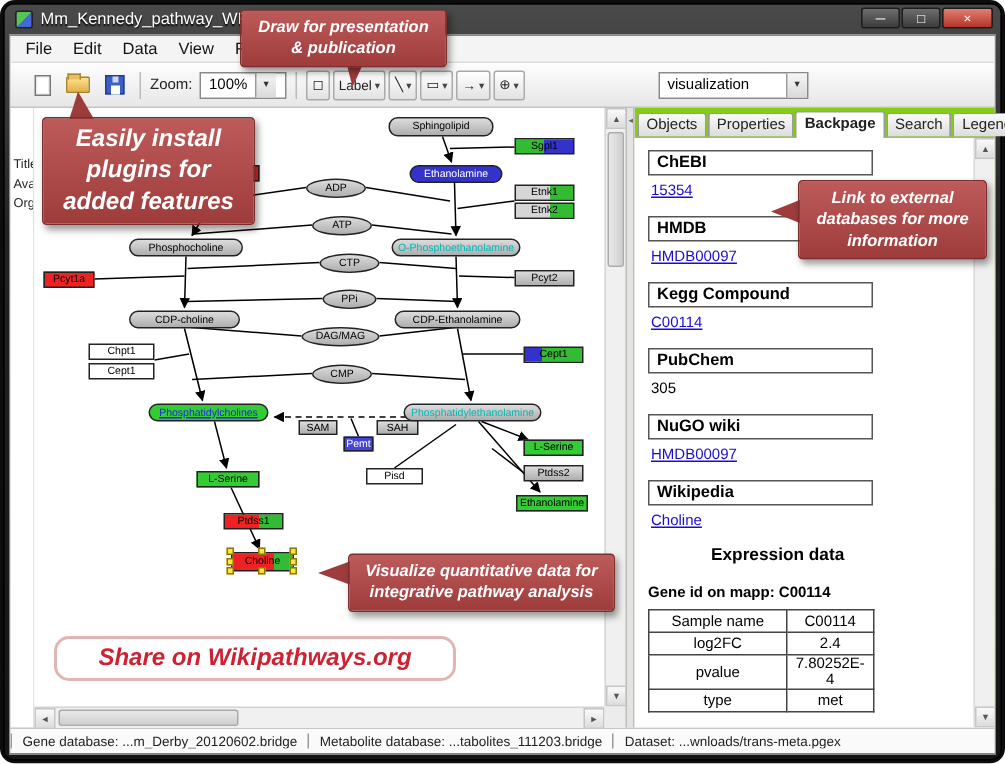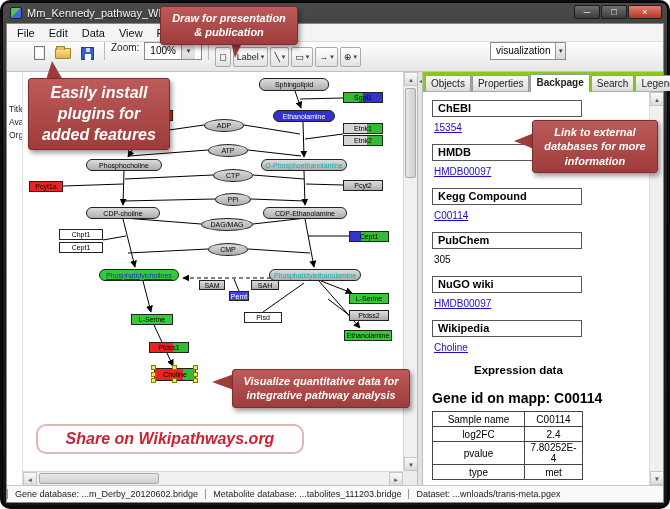--- a/index.html
+++ b/index.html
@@ -15,35 +15,35 @@
   .title-text { white-space:nowrap; overflow:hidden; text-shadow:0 1px 1px #000; }
   .win-btns { position:absolute; right:5px; top:2px; display:flex; gap:1px; }
   .win-btn { width:26px; height:14px; border:1px solid #1c1c1c; border-radius:2px; background:linear-gradient(#6e6e6e,#3c3c3c); color:#fff; font-size:9px; line-height:12px; text-align:center; }
   .win-btn.close { background:linear-gradient(#e08070,#b3352a); width:34px; }
 
   .app { flex:1; margin:0 3px 3px 3px; background:#f0f0f0; display:flex; flex-direction:column; min-height:0; border:1px solid #888; }
 
   .menubar { height:18px; display:flex; align-items:center; padding-left:3px; background:#f4f4f4; border-bottom:1px solid #ddd; flex:0 0 auto; }
   .menu-item { font-size:11px; padding:12px 7px; color:#111; }
 
-  .toolbar { height:30px; display:flex; gap:2px; padding:0 21px; background:linear-gradient(#fdfdfd,#e7e7e7); border-bottom:1px solid #c2c2c2; flex:0 0 auto; }
+  .toolbar { height:30px; display:flex; align-items:center; gap:2px; padding:0 10px; background:linear-gradient(#fdfdfd,#e7e7e7); border-bottom:1px solid #c2c2c2; flex:0 0 auto; }
   .icon-btn { width:22px; height:22px; display:flex; align-items:center; justify-content:center; border:1px solid transparent; border-radius:2px; }
   .icon-new { width:11px; height:14px; background:#fff; border:1px solid #777; box-shadow:inset 0 0 0 1px #eee; }
   .icon-open { width:16px; height:11px; background:linear-gradient(#ffe08a,#e0b34e); border:1px solid #a8842c; border-radius:1px; position:relative; }
   .icon-open::before { content:""; position:absolute; left:0; top:-3px; width:7px; height:3px; background:#e8c060; border:1px solid #a8842c; border-bottom:none; }
   .icon-save { width:13px; height:13px; background:#3a5fcd; border:1px solid #23407a; position:relative; }
   .icon-save::before { content:""; position:absolute; left:3px; top:6px; width:6px; height:6px; background:#fff; }
   .icon-save::after { content:""; position:absolute; left:4px; top:0; width:4px; height:4px; background:#cfd8ea; }
   .tb-sep { width:1px; height:18px; background:#bbb; margin:0 4px; }
   .zoom-label { font-size:10px; color:#222; margin-right:3px; }
   .combo { display:flex; align-items:stretch; height:18px; background:#fff; border:1px solid #8a8a8a; }
   .combo .txt { padding:0 5px; font-size:10px; line-height:16px; white-space:nowrap; }
   .combo .drop { width:14px; background:linear-gradient(#f6f6f6,#d9d9d9); border-left:1px solid #9a9a9a; font-size:7px; line-height:16px; text-align:center; color:#333; }
   .combo.zoom { width:58px; }
-  .combo.viz { margin-left:auto; margin-right:76px; width:76px; justify-content:space-between; }
+  .combo.viz { margin-left:auto; margin-right:114px; width:100px; justify-content:space-between; }
   .tool-group { display:flex; align-items:center; gap:2px; }
   .tool-btn { display:flex; align-items:center; height:20px; border:1px solid #aaa; border-radius:2px; background:linear-gradient(#ffffff,#e2e2e2); padding:0 3px; font-size:9px; color:#222; }
   .tool-btn .caret { font-size:7px; margin-left:2px; color:#444; }
 
   .main-row { flex:1; display:flex; min-height:0; }
 
   .left-rail { width:16px; background:#fff; border-right:1px solid #e0e0e0; padding-top:32px; overflow:hidden; flex:0 0 auto; }
   .rail-label { font-size:8.5px; color:#222; padding-left:2px; margin-bottom:3px; white-space:nowrap; overflow:hidden; }
 
   .canvas-area { position:relative; width:394px; background:#fff; flex:0 0 auto; }
@@ -70,21 +70,21 @@
   .side-panel { flex:1; display:flex; flex-direction:column; background:#84cc16; min-width:0; }
   .tab-bar { height:20px; display:flex; align-items:flex-end; gap:1px; padding:2px 2px 0 2px; border-bottom:1px solid #aaa; flex:0 0 auto; }
   .tab { font-size:10px; padding:2px 5px 2px 5px; background:linear-gradient(#fafafa,#dcdcdc); border:1px solid #9a9a9a; border-bottom:none; border-radius:2px 2px 0 0; color:#222; white-space:nowrap; }
   .tab.active { background:#fff; position:relative; top:1px; padding-bottom:4px; font-weight:bold; }
   .panel-content { flex:1; background:#fff; padding:8px 18px 4px 9px; position:relative; overflow:hidden; }
   .bp-section { margin-bottom:9px; }
   .bp-header { width:150px; height:17px; border:1px solid #555; background:#fff; font-size:11px; font-weight:bold; line-height:15px; padding-left:5px; color:#000; }
   .bp-value { display:inline-block; margin:5px 0 0 2px; font-size:10px; color:#000; text-decoration:none; }
   .bp-value.link { color:#1a0dcc; text-decoration:underline; }
   .expression-title { font-weight:bold; font-size:11.5px; margin:4px 0 14px 0; color:#000;padding-left:42px; }
-  .mapp-line { font-weight:bold; font-size:14px; margin-bottom:5px; color:#000; }
+  .mapp-line { font-weight:bold; font-size:10px; margin-bottom:5px; color:#000; }
   table.expr { border-collapse:collapse; font-size:10px; color:#000; }
   table.expr td { border:1px solid #444; height:15px; text-align:center; padding:0 4px; }
   table.expr td.c1 { width:92px; }
   table.expr td.c2 { width:58px; }
   .panel-scroll { position:absolute; right:0; top:0; bottom:0; width:14px; background:#f0f0f0; border-left:1px solid #dcdcdc; }
   .panel-scroll .sb-btn.bottom { position:absolute; bottom:0; left:0; }
 
   .statusbar { height:17px; background:#fafafa; border-top:1px solid #c6c6c6; display:flex; align-items:center; font-size:9px; color:#222; flex:0 0 auto; overflow:hidden; }
   .status-seg { border-left:1px solid #999; padding:0 7px; white-space:nowrap; overflow:hidden; }
 

